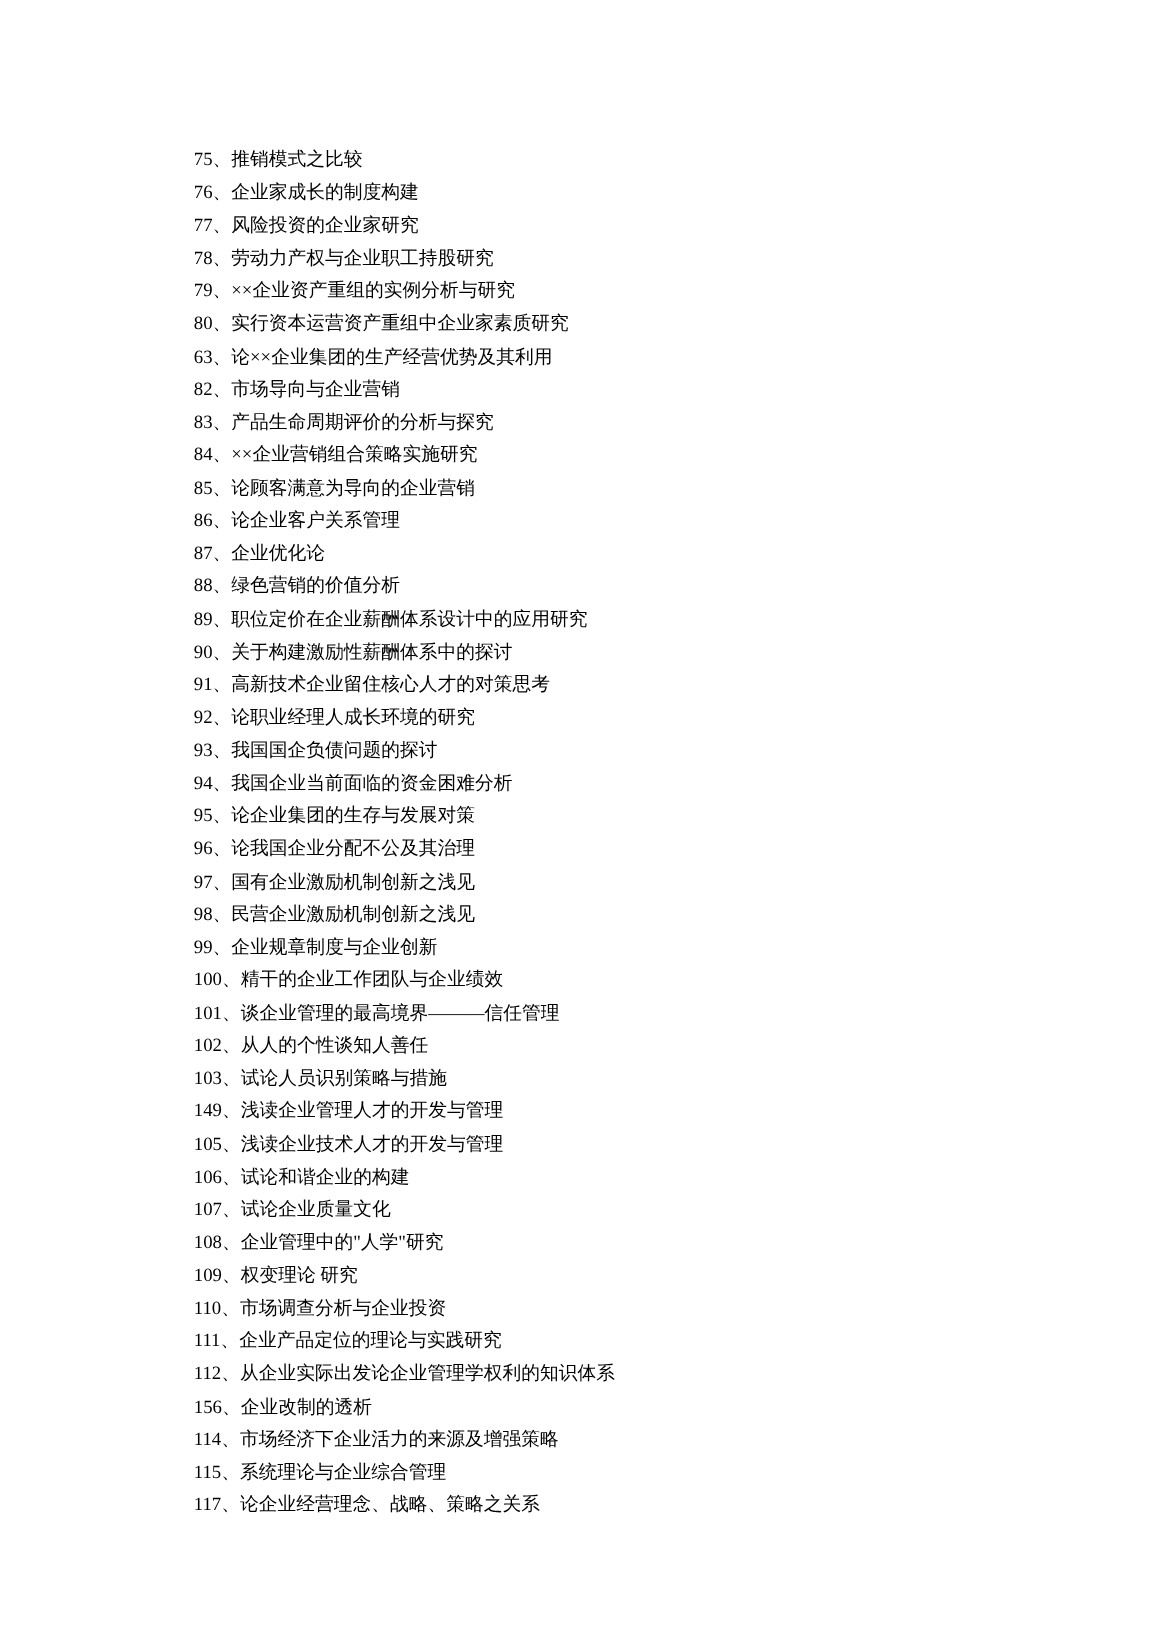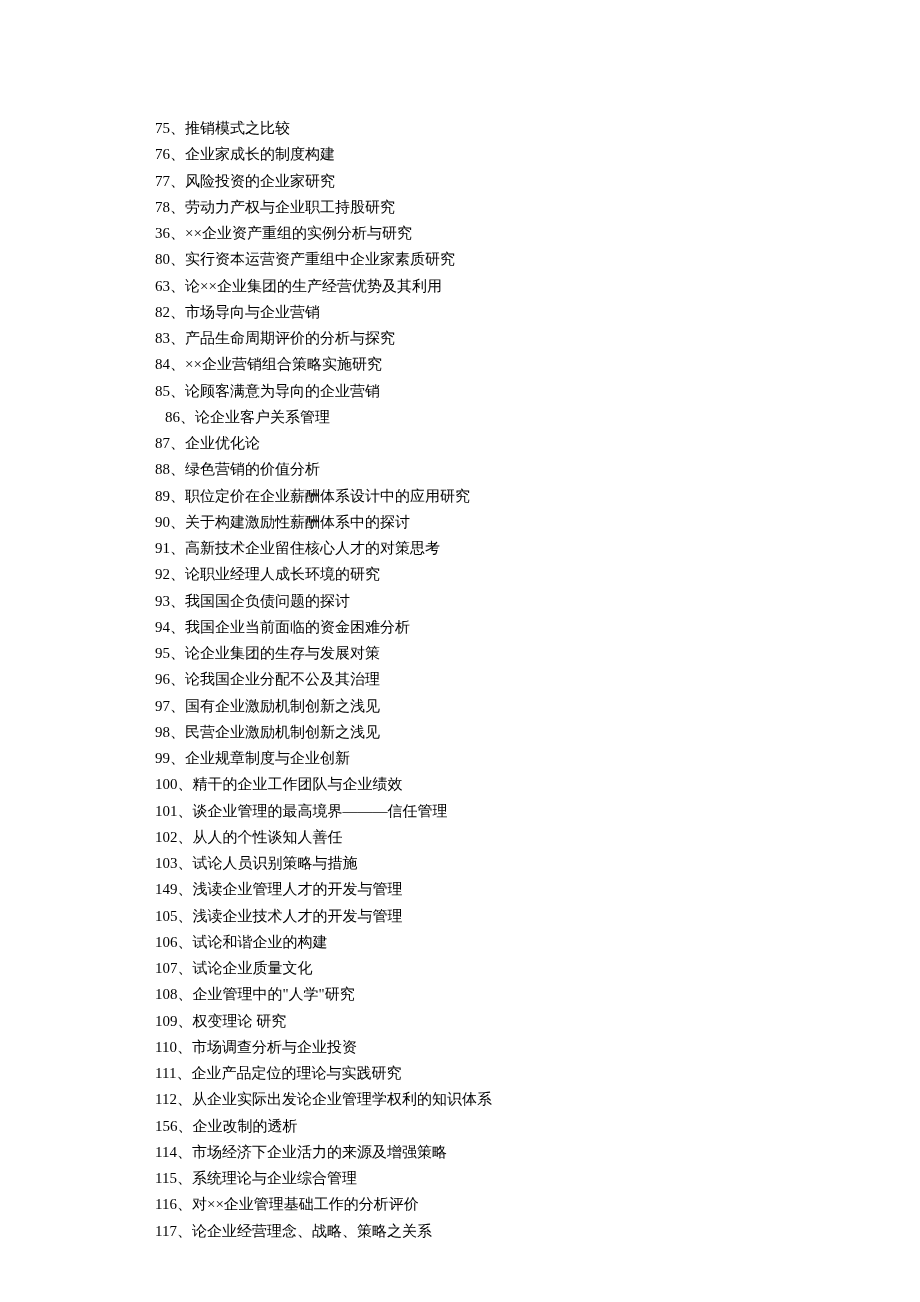--- a/index.html
+++ b/index.html
@@ -12,32 +12,31 @@
       width: 920px;
     }
     .content {
       padding: 115px 60px 60px 155px;
       line-height: 1.75;
     }
     .item {
       white-space: nowrap;
     }
     .item-86 {
-      margin-left: 10px;
     }
   </style>
 </head>
 <body>
 
 <div class="content" id="list-container">
 <div class="item"><span>75</span><span>、</span><span>推销模式之比较</span></div>
     <div class="item"><span>76</span><span>、</span><span>企业家成长的制度构建</span></div>
     <div class="item"><span>77</span><span>、</span><span>风险投资的企业家研究</span></div>
     <div class="item"><span>78</span><span>、</span><span>劳动力产权与企业职工持股研究</span></div>
-    <div class="item"><span>36</span><span>、</span><span>××企业资产重组的实例分析与研究</span></div>
+    <div class="item"><span>79</span><span>、</span><span>××企业资产重组的实例分析与研究</span></div>
     <div class="item"><span>80</span><span>、</span><span>实行资本运营资产重组中企业家素质研究</span></div>
     <div class="item"><span>63</span><span>、</span><span>论××企业集团的生产经营优势及其利用</span></div>
     <div class="item"><span>82</span><span>、</span><span>市场导向与企业营销</span></div>
     <div class="item"><span>83</span><span>、</span><span>产品生命周期评价的分析与探究</span></div>
     <div class="item"><span>84</span><span>、</span><span>××企业营销组合策略实施研究</span></div>
     <div class="item"><span>85</span><span>、</span><span>论顾客满意为导向的企业营销</span></div>
     <div class="item item-86"><span>86</span><span>、</span><span>论企业客户关系管理</span></div>
     <div class="item"><span>87</span><span>、</span><span>企业优化论</span></div>
     <div class="item"><span>88</span><span>、</span><span>绿色营销的价值分析</span></div>
     <div class="item"><span>89</span><span>、</span><span>职位定价在企业薪酬体系设计中的应用研究</span></div>
@@ -60,15 +59,14 @@
     <div class="item"><span>106</span><span>、</span><span>试论和谐企业的构建</span></div>
     <div class="item"><span>107</span><span>、</span><span>试论企业质量文化</span></div>
     <div class="item"><span>108</span><span>、</span><span>企业管理中的"人学"研究</span></div>
     <div class="item"><span>109</span><span>、</span><span>权变理论 研究</span></div>
     <div class="item"><span>110</span><span>、</span><span>市场调查分析与企业投资</span></div>
     <div class="item"><span>111</span><span>、</span><span>企业产品定位的理论与实践研究</span></div>
     <div class="item"><span>112</span><span>、</span><span>从企业实际出发论企业管理学权利的知识体系</span></div>
     <div class="item"><span>156</span><span>、</span><span>企业改制的透析</span></div>
     <div class="item"><span>114</span><span>、</span><span>市场经济下企业活力的来源及增强策略</span></div>
     <div class="item"><span>115</span><span>、</span><span>系统理论与企业综合管理</span></div>
-    <div class="item"><span>116</span><span>、</span><span>对××企业管理基础工作的分析评价</span></div>
     <div class="item"><span>117</span><span>、</span><span>论企业经营理念、战略、策略之关系</span></div>
   </div>
 
 </body></html>

